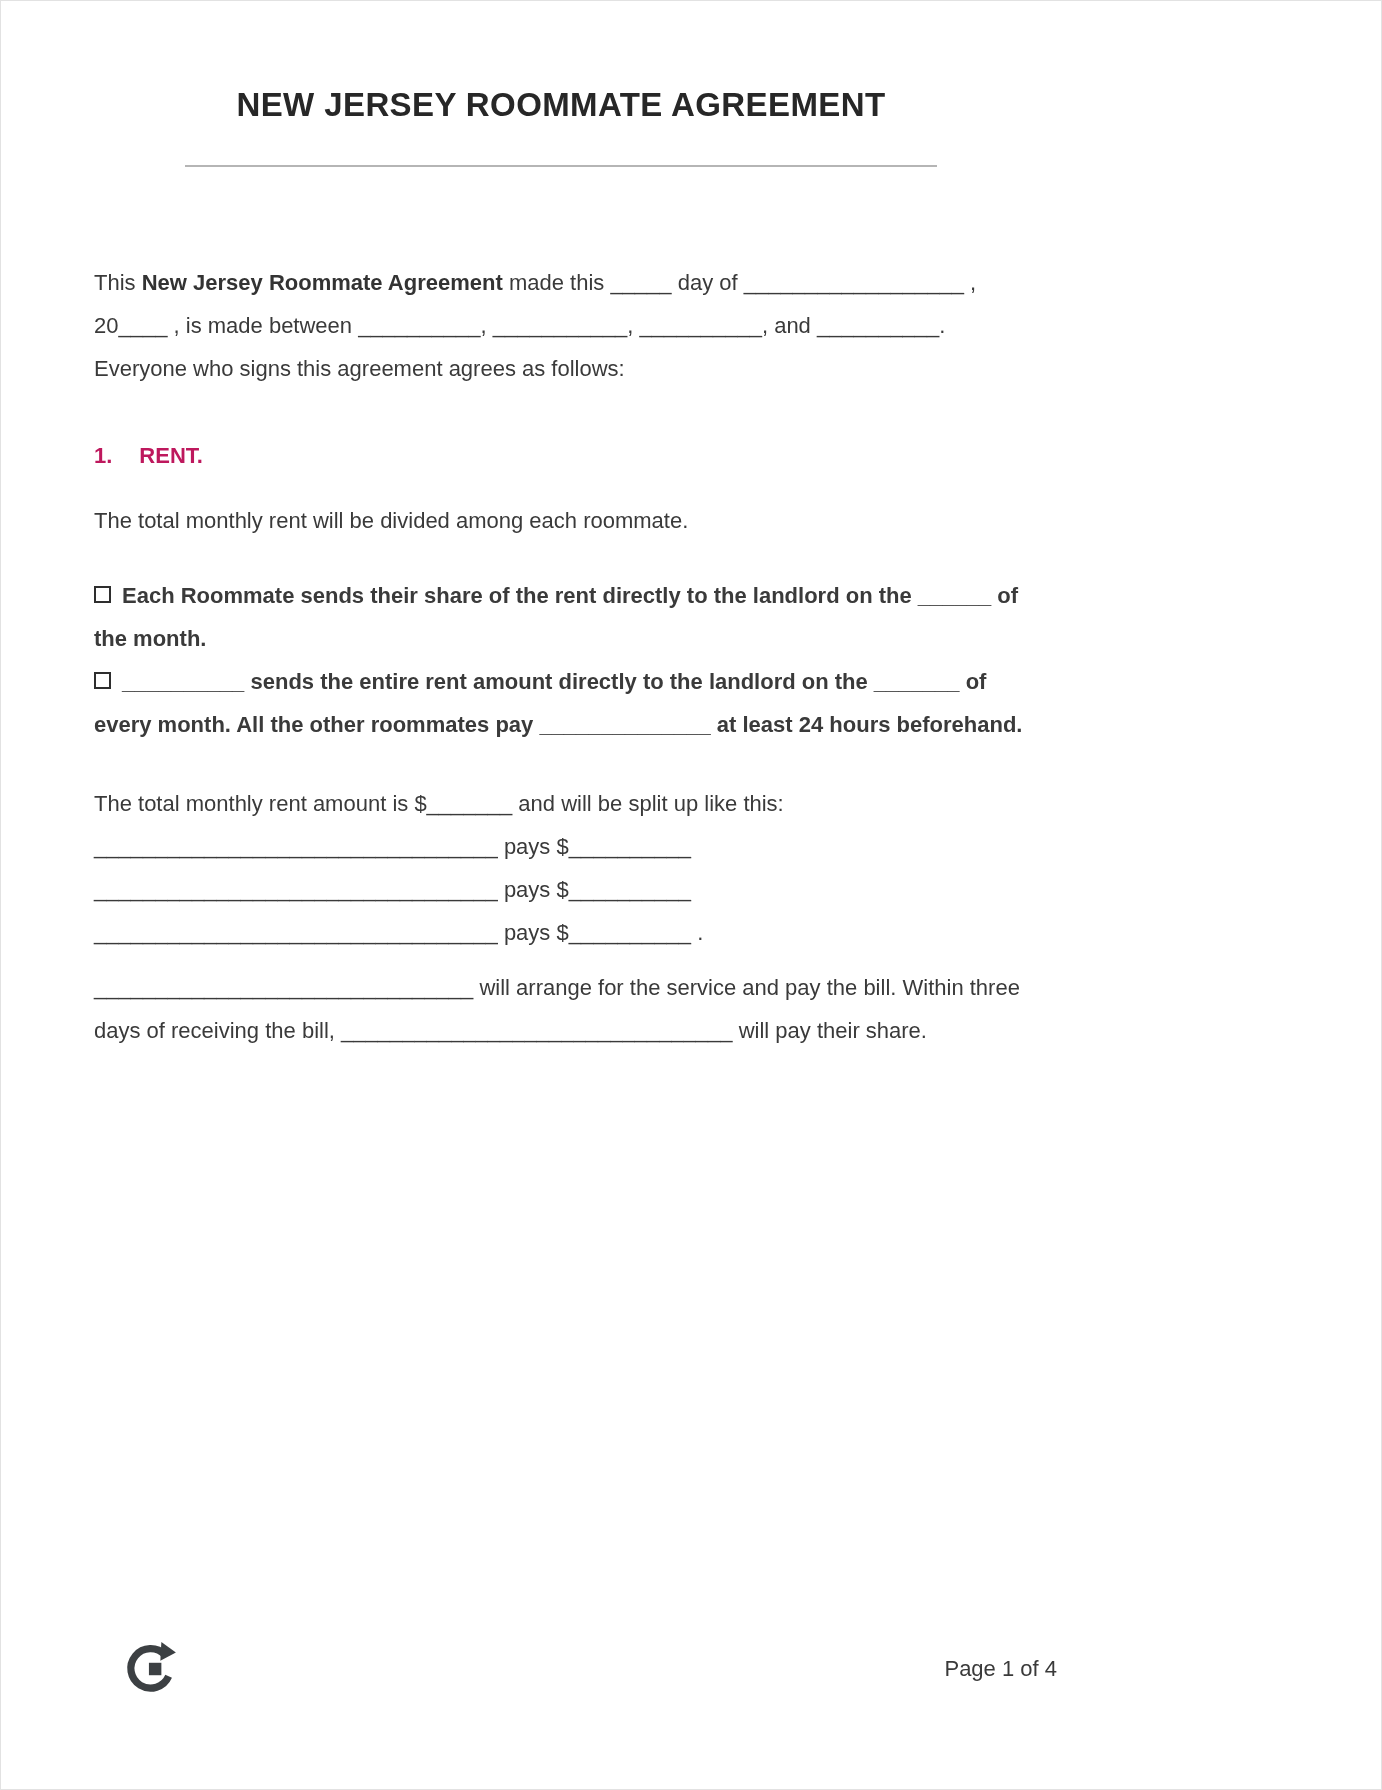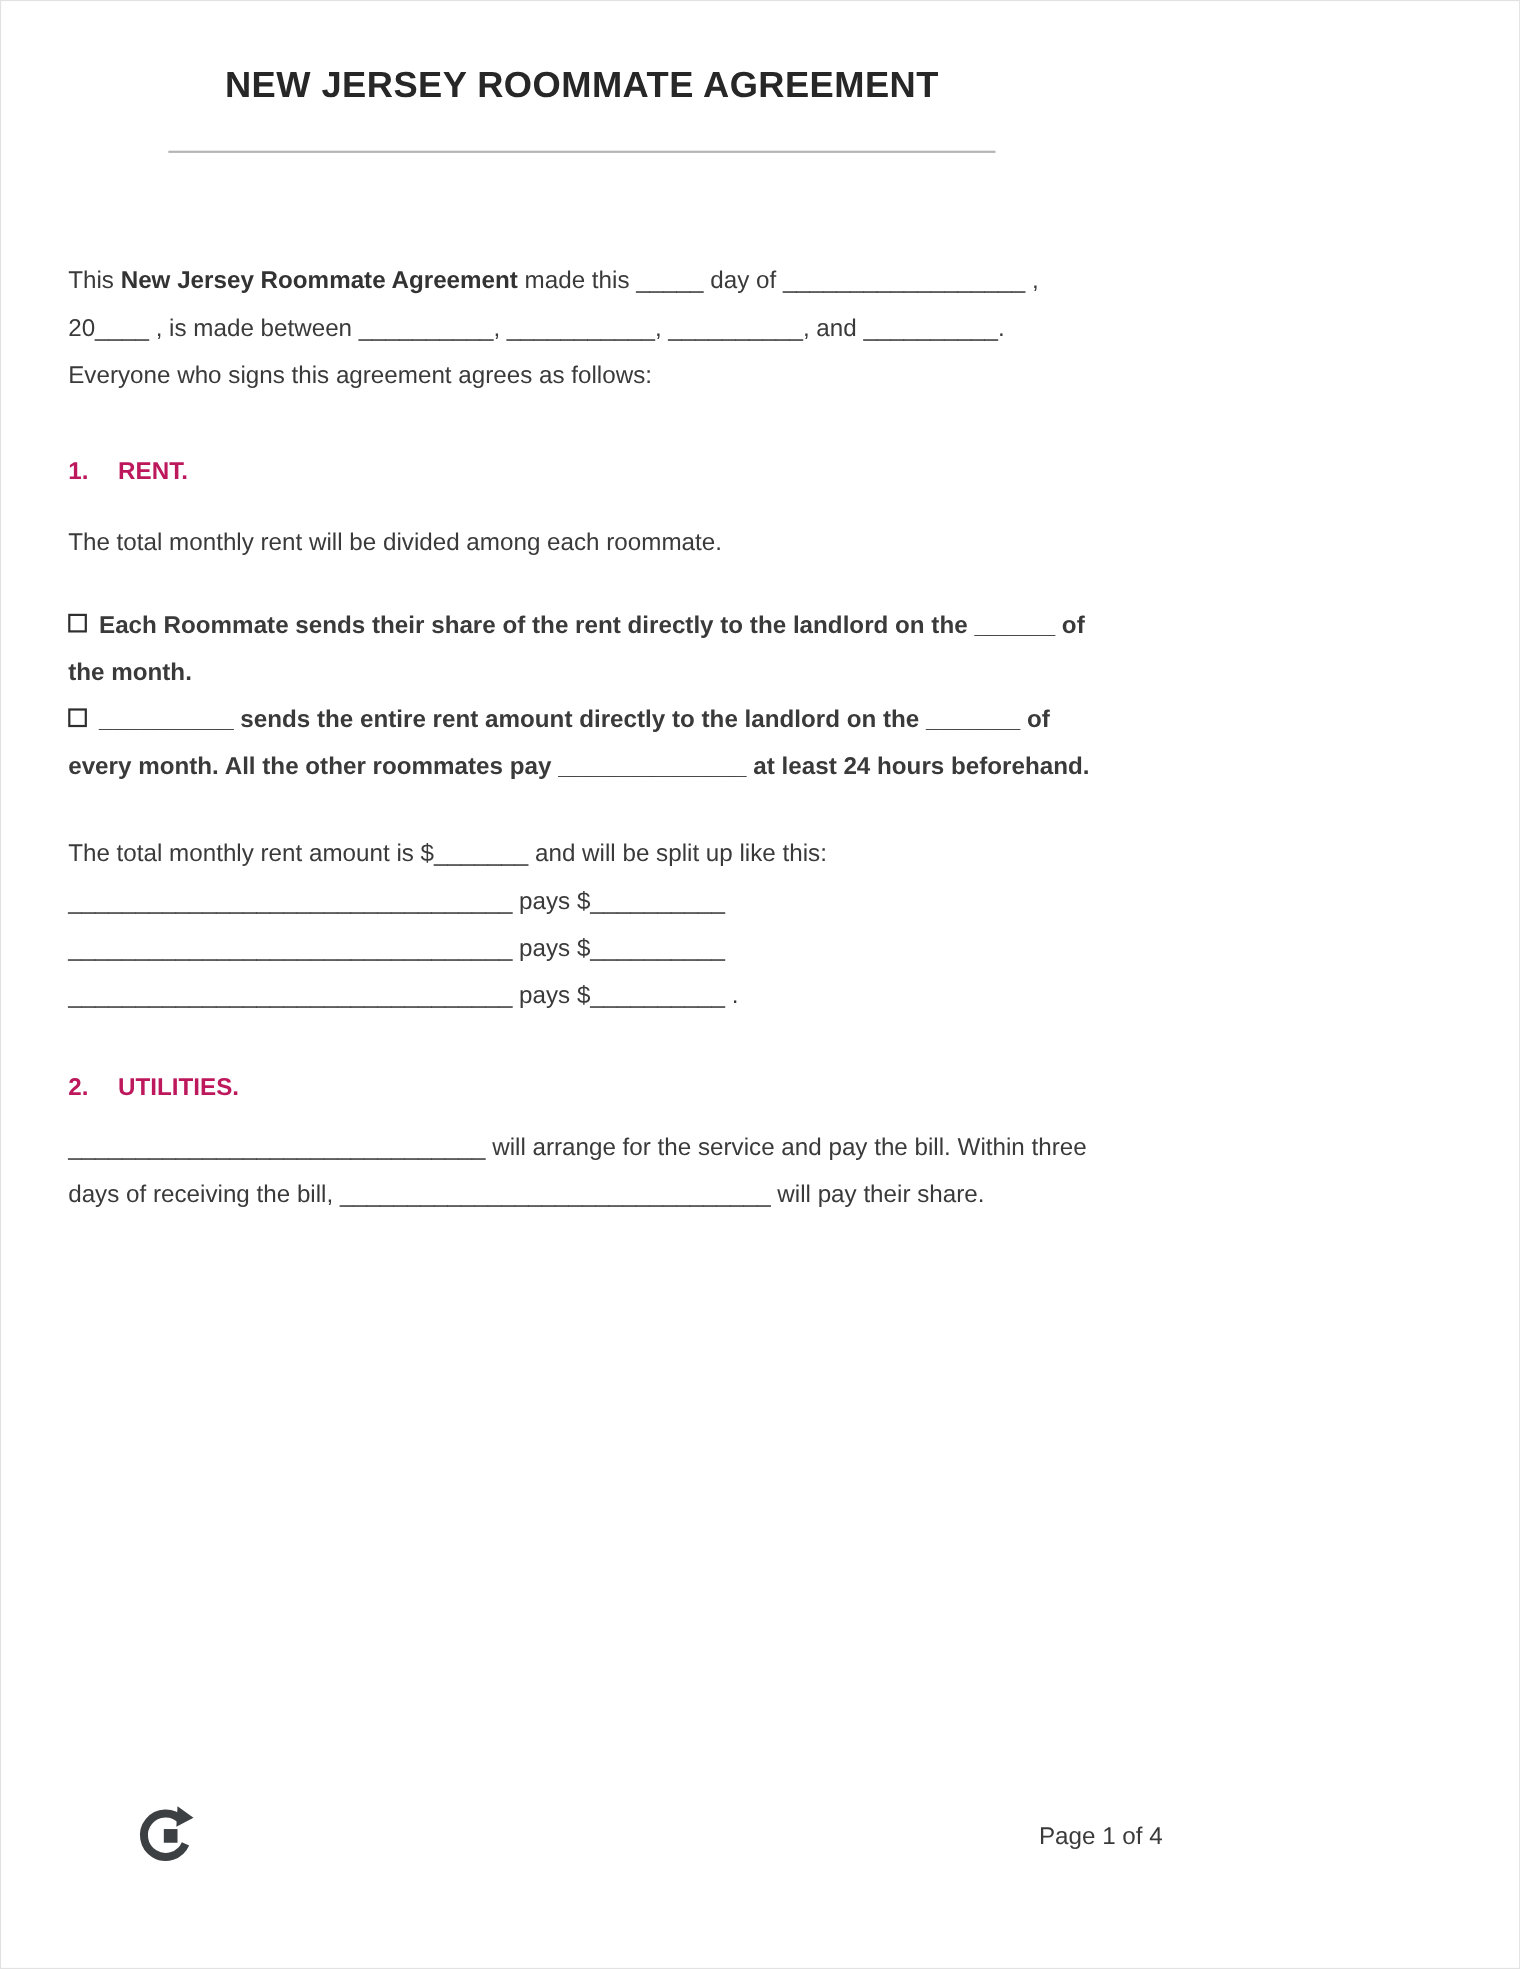--- a/index.html
+++ b/index.html
@@ -1,21 +1,21 @@
 <!DOCTYPE html>
 <html><head>
 <meta charset="utf-8">
 <style>
   html,body { margin:0; padding:0; background:#ffffff; }
   .page {
     width:1382px; height:1790px; position:relative; background:#ffffff;
     border:1px solid #e2e2e2; box-sizing:border-box; overflow:hidden;
     font-family:"Liberation Sans","DejaVu Sans",sans-serif; color:#3a3a3a;
   }
-  .content { margin-left:61px; width:934px; padding-top:56px; font-size:22px; line-height:43px; }
+  .content { margin-left:93px; width:934px; padding-top:84px; font-size:22px; line-height:43px; }
   h1.doc-title { font-size:33px; line-height:40px; margin:0; text-align:center; font-weight:bold; color:#272727; letter-spacing:0.4px; }
   .title-rule { width:752px; margin:40px auto 0; border:0; border-top:2px solid #b5b5b5; height:0; }
   p { margin:0; }
   .intro { margin-top:94px; }
   b, strong { color:#333333; }
   .sec-heading { font-size:22px; line-height:43px; font-weight:bold; color:#be185d; margin-top:44px; }
   .sec-heading .secnum { margin-right:27px; }
   .sec-heading.util { margin-top:40px; }
   .p-rent-intro { margin-top:22px; }
   .options-block { margin-top:32px; }
@@ -56,21 +56,20 @@
     </div>
 
 
     <p class="rent-split">
       <span class="line">The total monthly rent amount is $_______ and will be split up like this:</span>
       <span class="line">_________________________________ pays $__________</span>
       <span class="line">_________________________________ pays $__________</span>
       <span class="line">_________________________________ pays $__________ .</span>
     </p>
 
-    <div class="sec-heading util"><span class="secnum">2.</span><span>UTILITIES.</span></div>
 
     <p class="p-util">
       <span>_______________________________ will arrange for the service and pay the bill. Within three days of receiving the bill, ________________________________  will pay their share.</span>
     </p>
 
   </div>
 
   <div class="footer">
     <div class="logo">
       <svg width="56" height="56" viewBox="0 0 54 54" aria-hidden="true">

